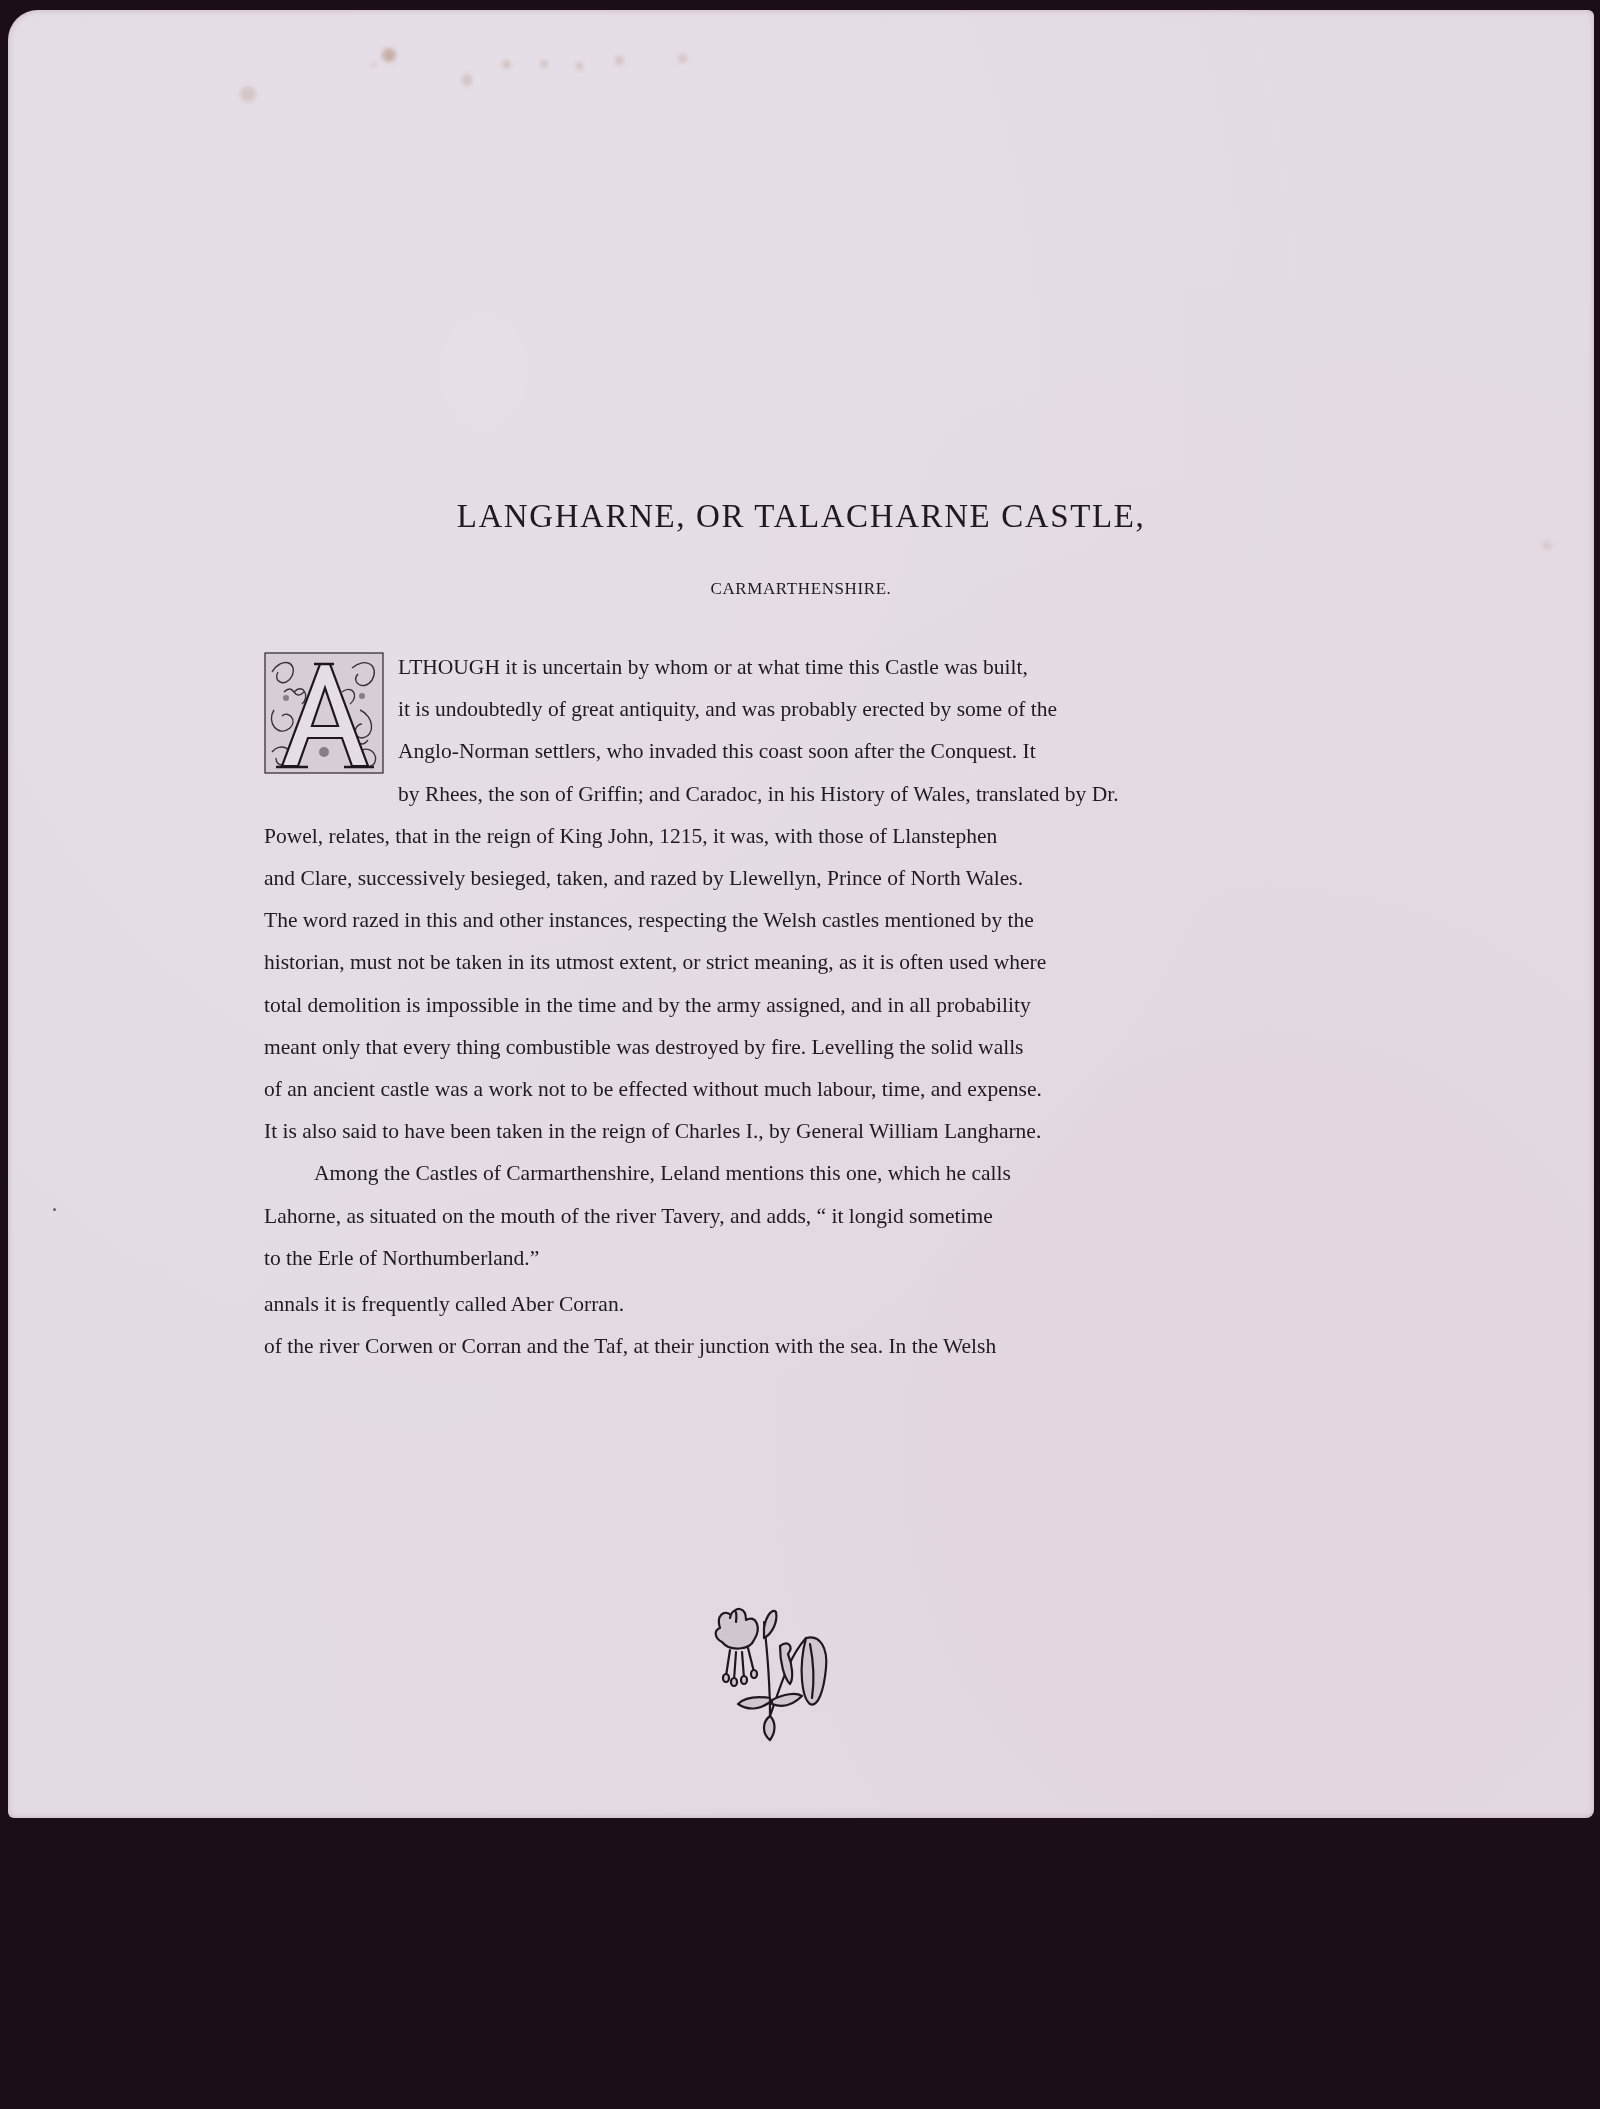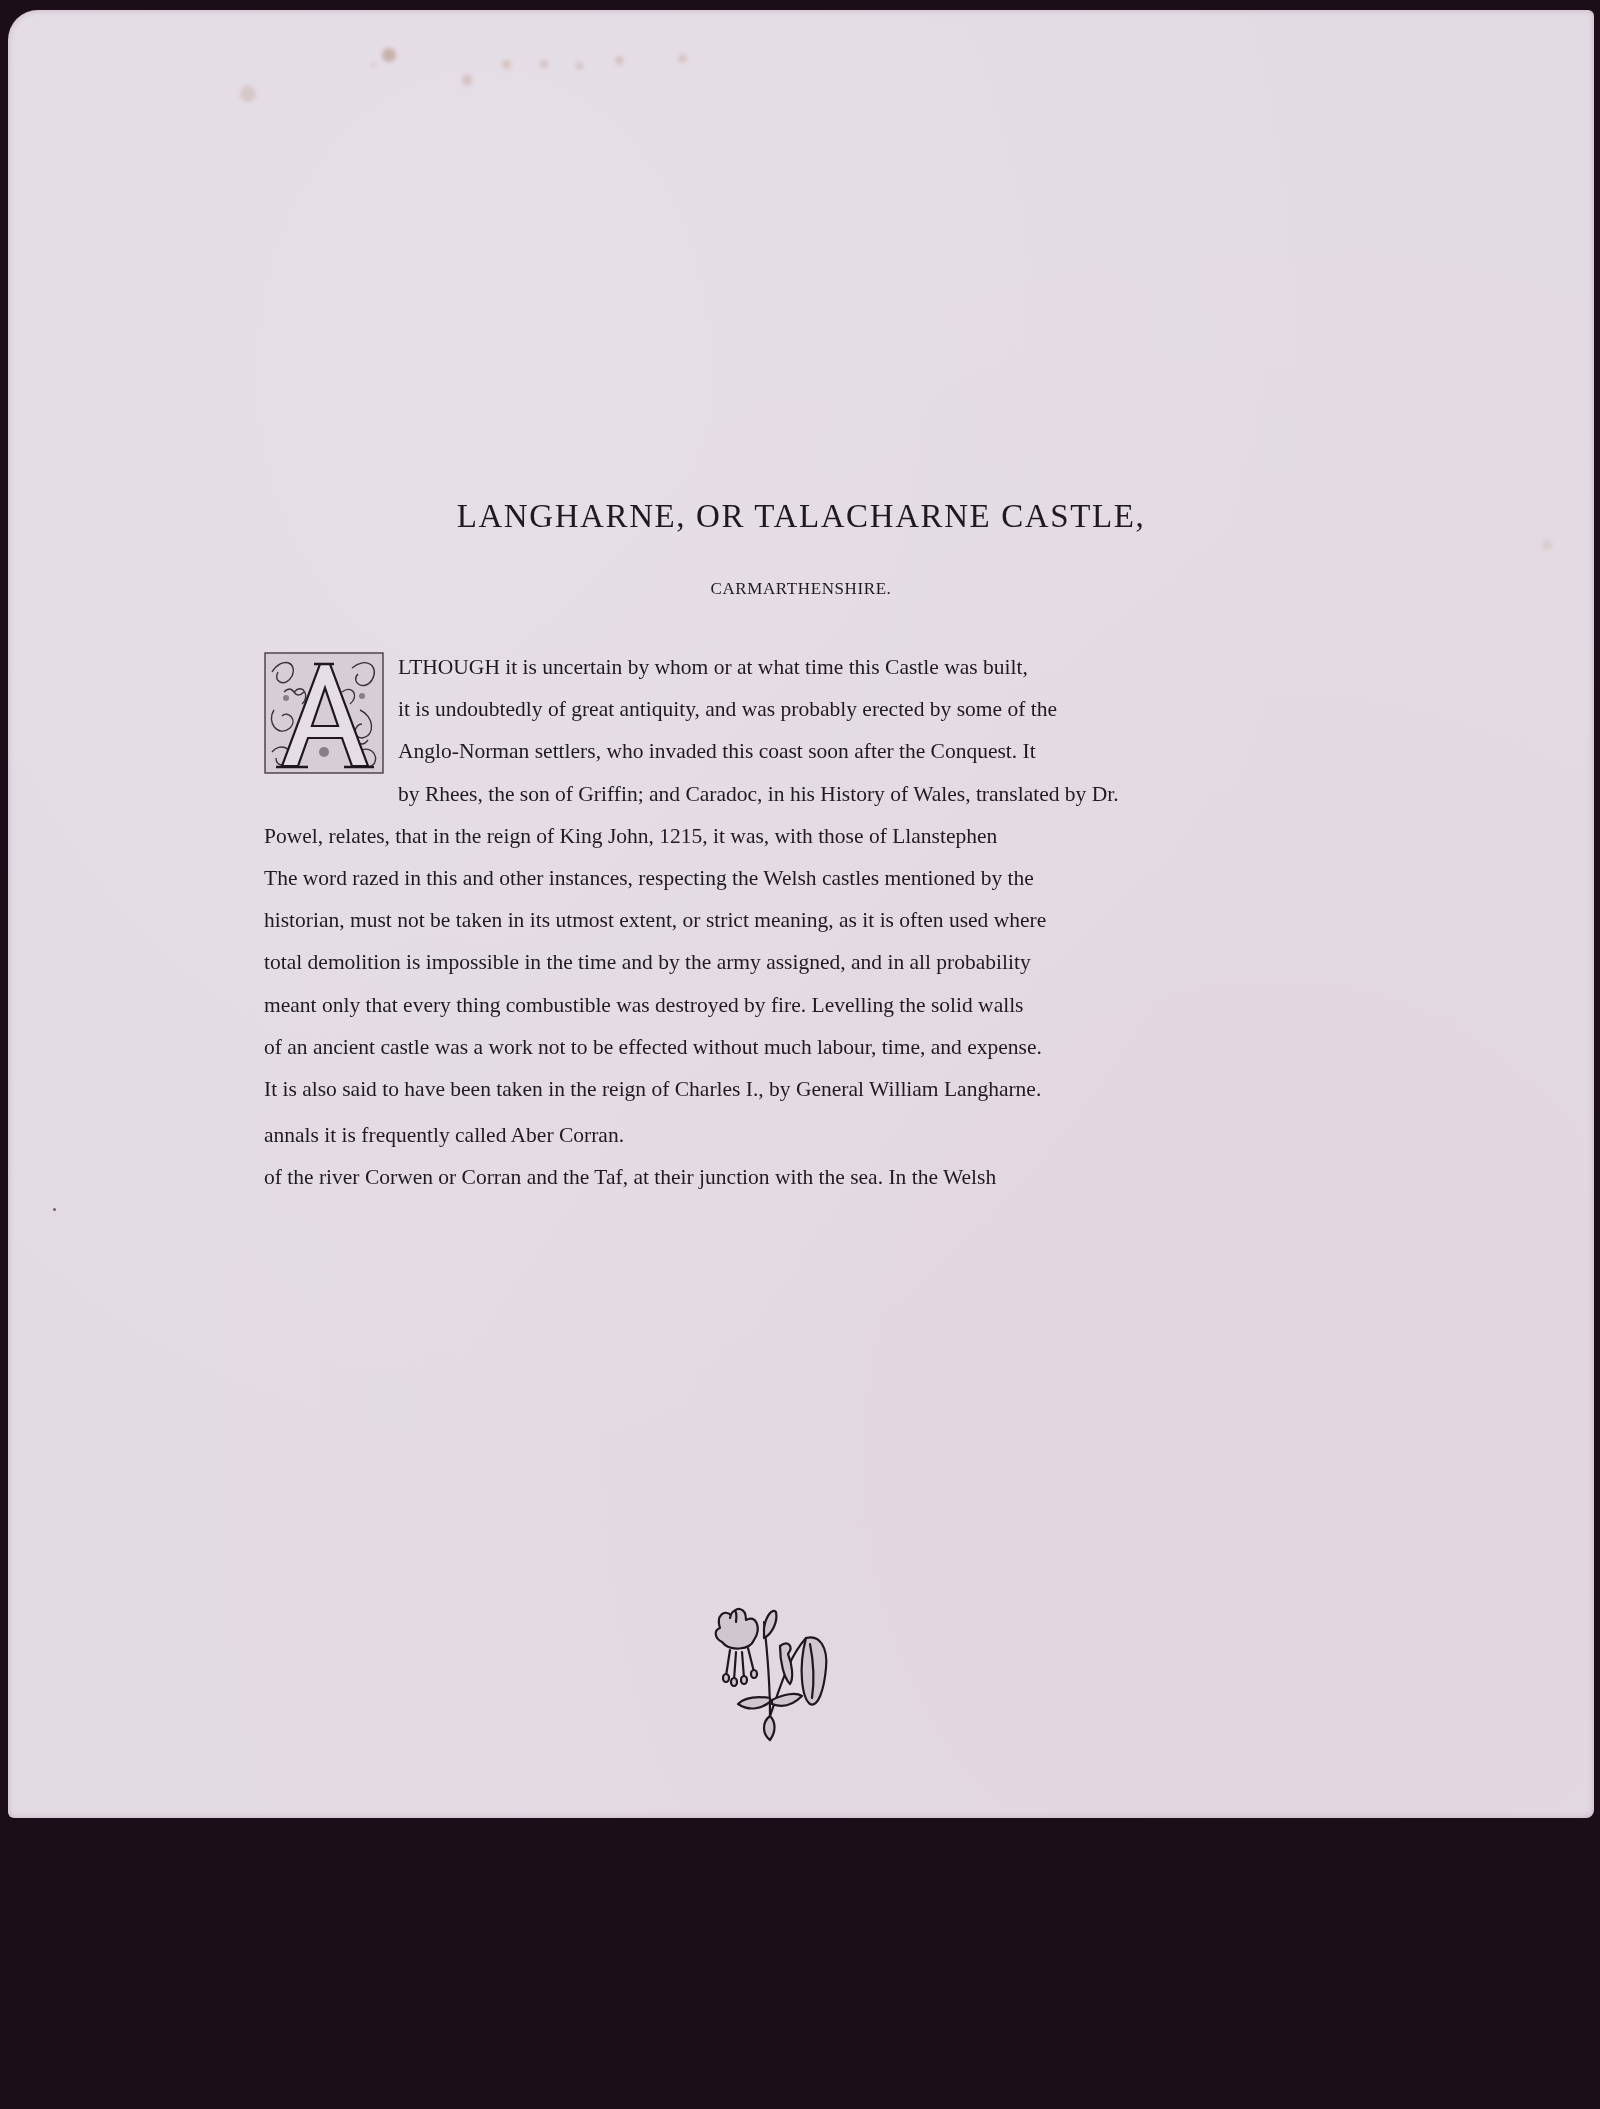--- a/index.html
+++ b/index.html
@@ -149,26 +149,32 @@
           <line x1="12" y1="115" x2="44" y2="115" stroke="#1e181e" stroke-width="2.5"></line>
           <line x1="80" y1="115" x2="110" y2="115" stroke="#1e181e" stroke-width="2.5"></line>
           <line x1="50" y1="12" x2="70" y2="12" stroke="#1e181e" stroke-width="2.5"></line>
         </svg>
       </span>
       <span class="line-fix">LTHOUGH it is uncertain by whom or at what time this Castle was built,</span>
       <span class="line-fix">it is undoubtedly of great antiquity, and was probably erected by some of the</span>
       <span class="line-fix">Anglo-Norman settlers, who invaded this coast soon after the Conquest.  It</span>
       <span class="line-fix">by Rhees, the son of Griffin; and Caradoc, in his History of Wales, translated by Dr.</span>
       <span class="line-fix">Powel, relates, that in the reign of King John, 1215, it was, with those of Llanstephen</span>
+      <span class="line-fix">and Clare, successively besieged, taken, and razed by Llewellyn, Prince of North Wales.</span>
       <span class="line-fix">The word razed in this and other instances, respecting the Welsh castles mentioned by the</span>
       <span class="line-fix">historian, must not be taken in its utmost extent, or strict meaning, as it is often used where</span>
       <span class="line-fix">total demolition is impossible in the time and by the army assigned, and in all probability</span>
       <span class="line-fix">meant only that every thing combustible was destroyed by fire.  Levelling the solid walls</span>
       <span class="line-fix">of an ancient castle was a work not to be effected without much labour, time, and expense.</span>
       <span class="line-fix">It is also said to have been taken in the reign of Charles I., by General William Langharne.</span>
+    </p>
+    <p class="para2">
+      <span class="line-fix" style="text-indent:50px;">Among the Castles of Carmarthenshire, Leland mentions this one, which he calls</span>
+      <span class="line-fix">Lahorne, as situated on the mouth of the river Tavery, and adds, “ it longid sometime</span>
+      <span class="line-fix">to the Erle of Northumberland.”</span>
     </p>
     <p class="para3" style="margin-top:4px;">
       <span class="line-fix">annals it is frequently called Aber Corran.</span>
       <span class="line-fix">of the river Corwen or Corran and the Taf, at their junction with the sea.  In the Welsh</span>
     </p>
   </div>
 
   <div class="ornament">
     <svg viewBox="0 0 150 150">
       <g fill="#cfc6d0" stroke="#1e181e" stroke-width="2.2" stroke-linejoin="round" stroke-linecap="round">

